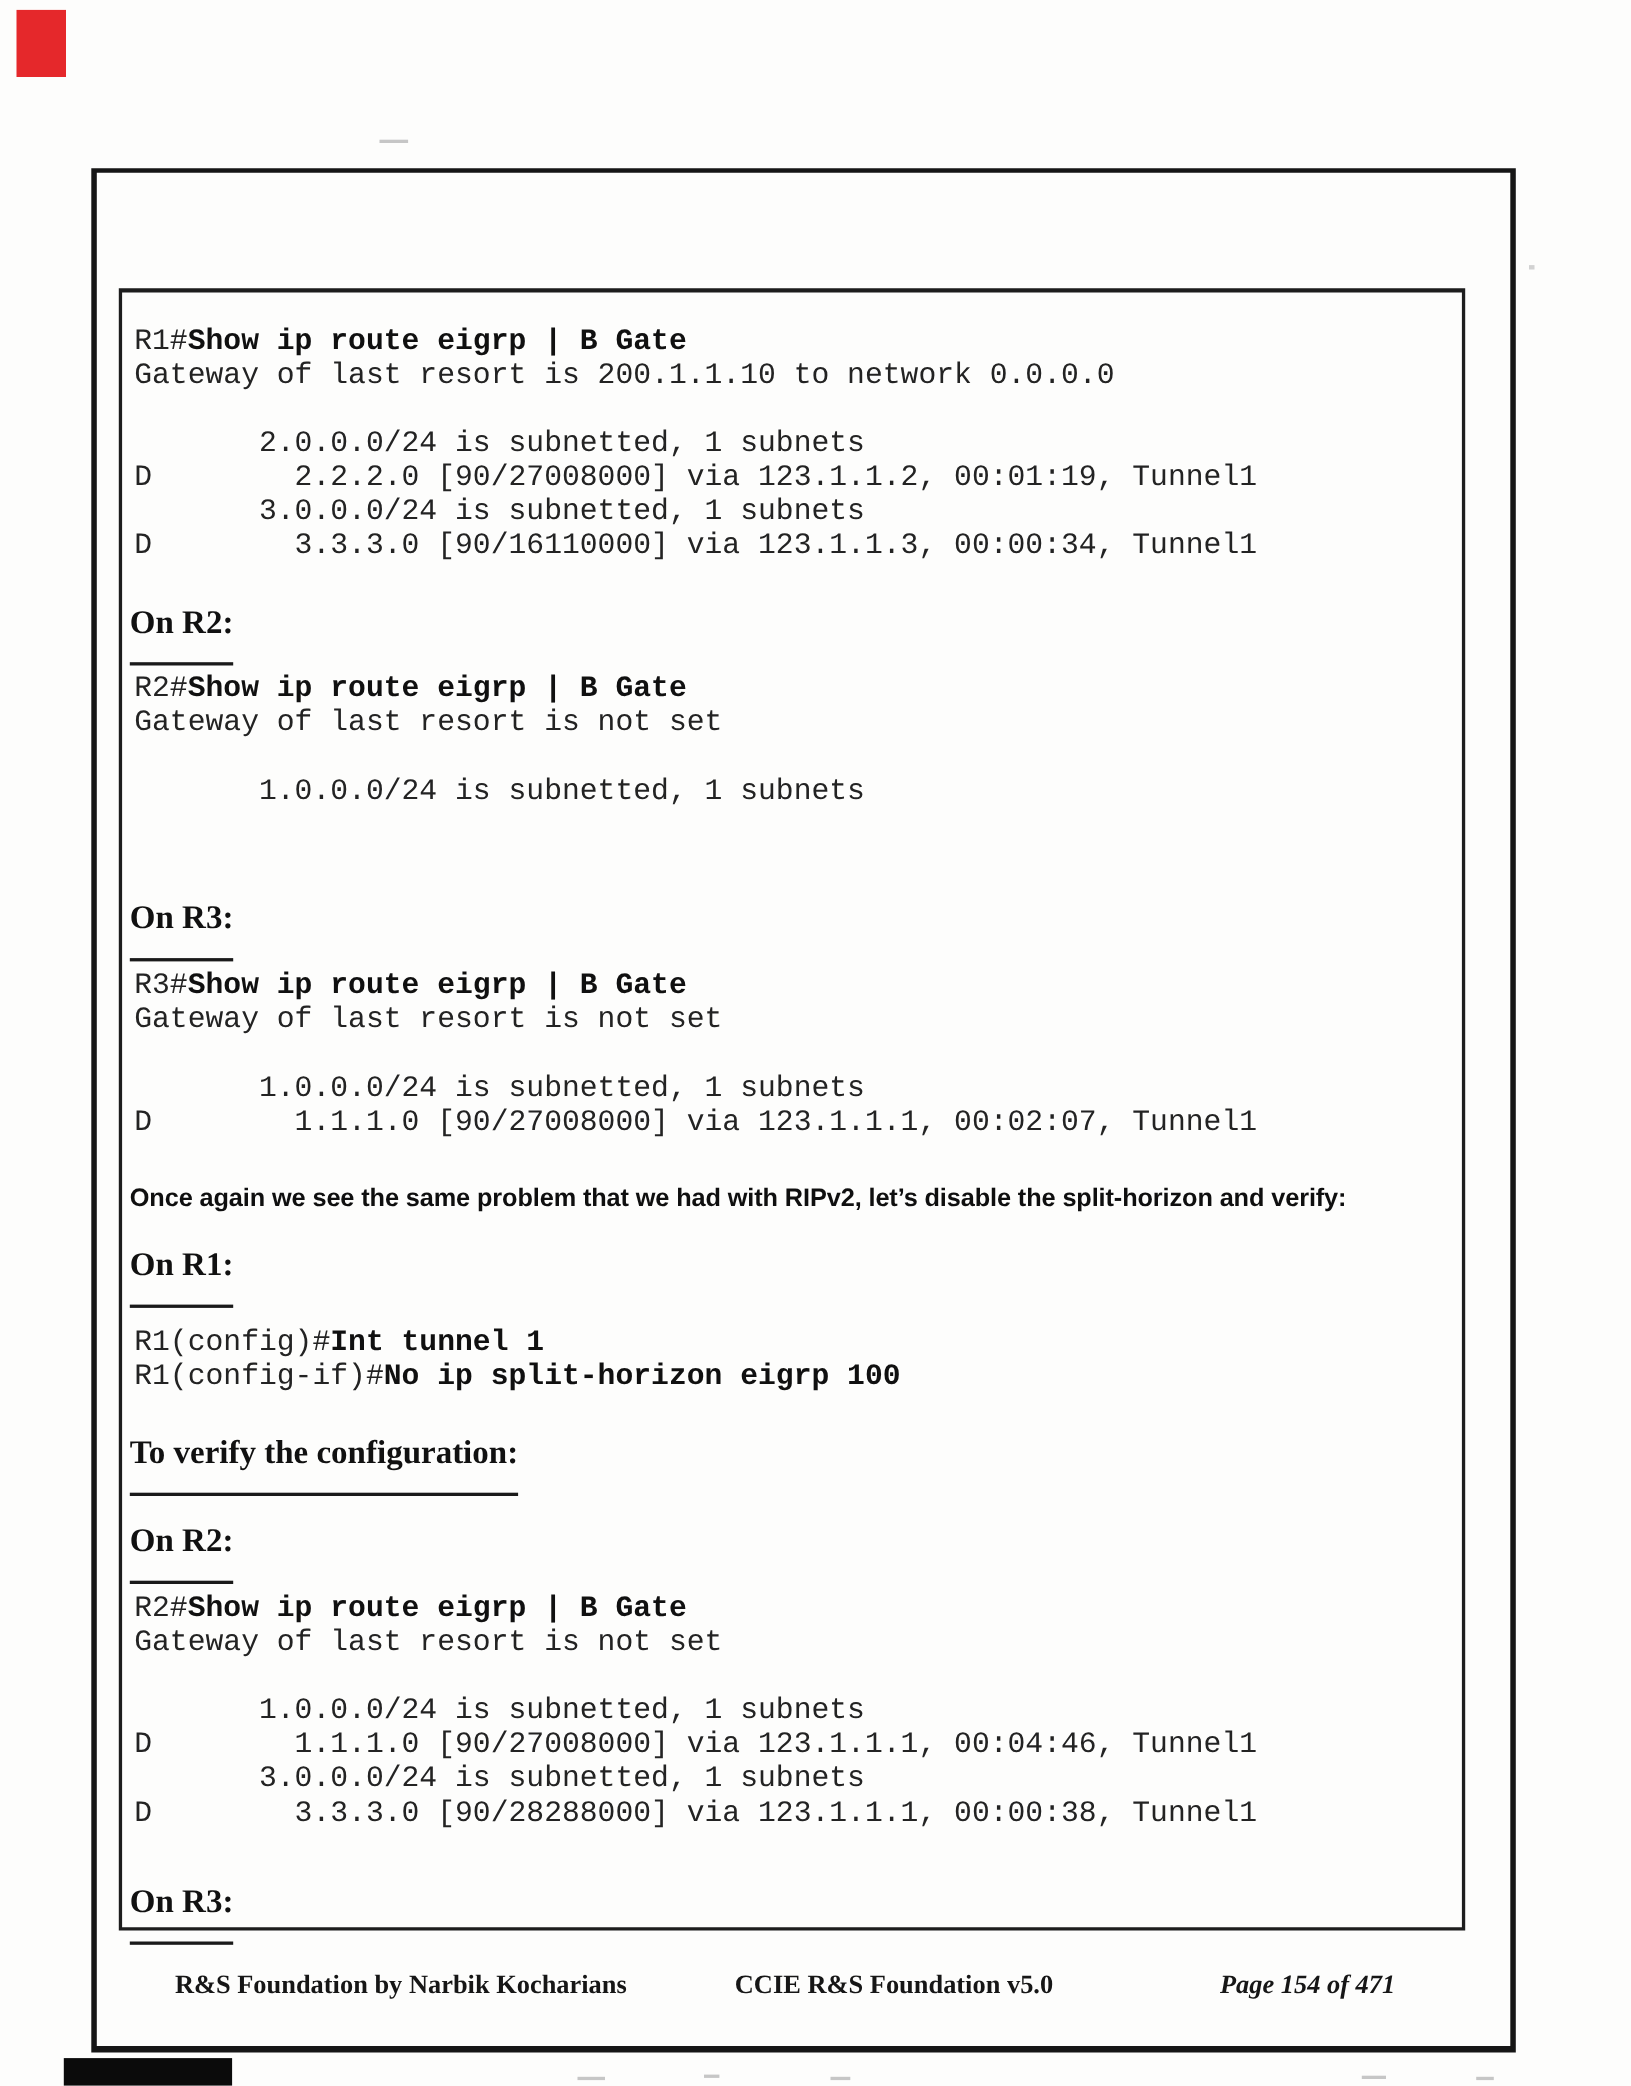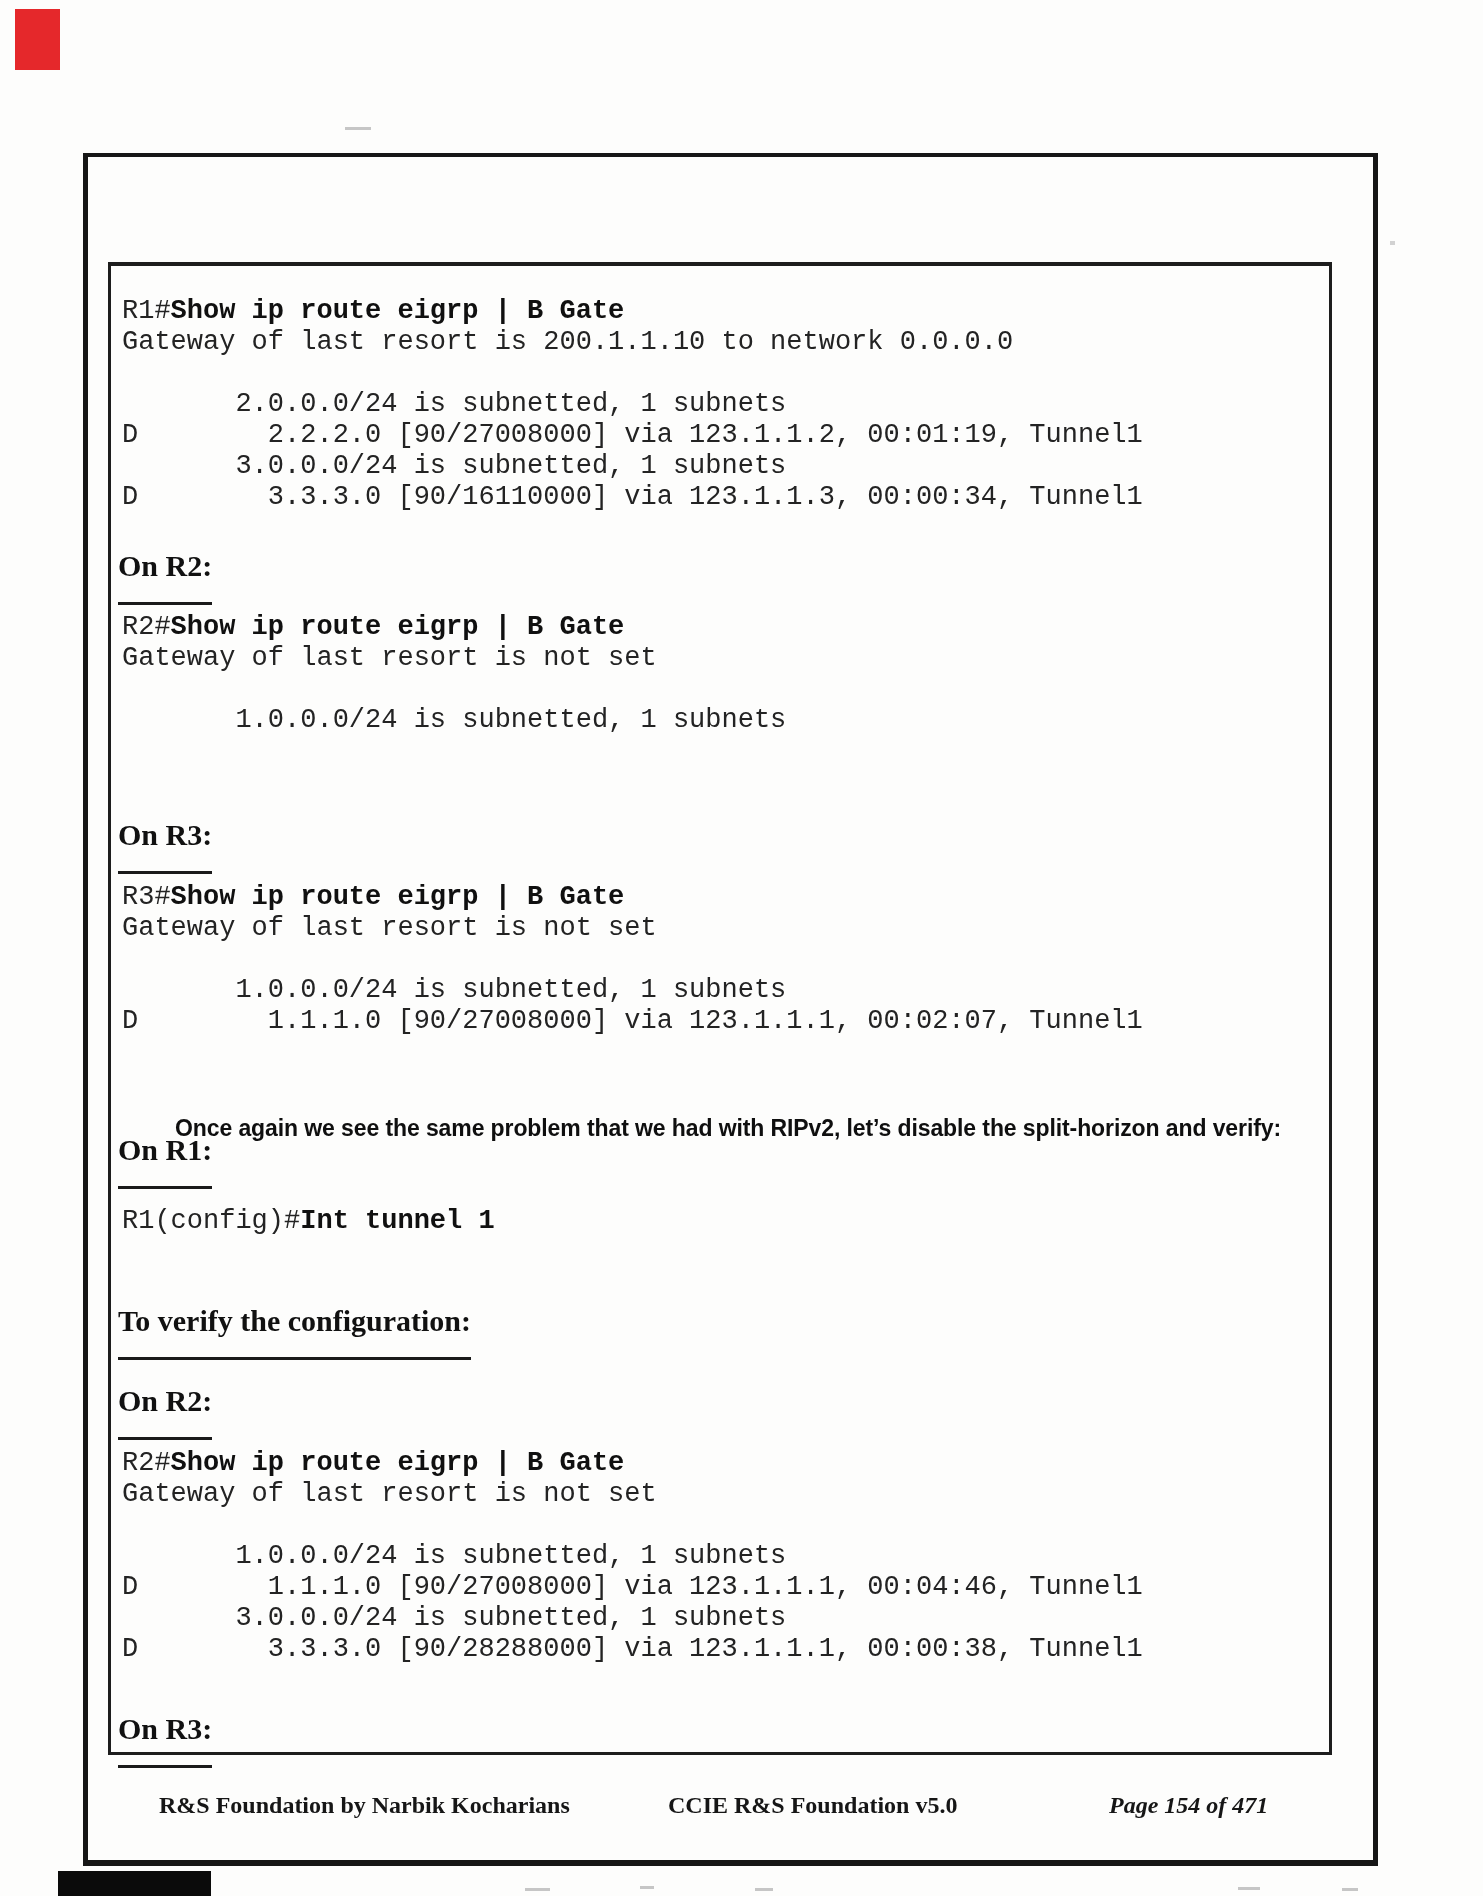--- a/index.html
+++ b/index.html
@@ -117,24 +117,25 @@
         <div class="line"><span>       1.0.0.0/24 is subnetted, 1 subnets</span></div>
       </div>
       <div class="sec sec-heading" style="top: 818px;"><span class="hd-inner">On R3:</span></div>
       <div class="sec sec-console" style="top: 882px;">
         <div class="line"><span>R3#</span><span class="b">Show ip route eigrp | B Gate</span></div>
         <div class="line"><span>Gateway of last resort is not set</span></div>
         <div class="line"><span></span></div>
         <div class="line"><span>       1.0.0.0/24 is subnetted, 1 subnets</span></div>
         <div class="line"><span>D        1.1.1.0 [90/27008000] via 123.1.1.1, 00:02:07, Tunnel1</span></div>
       </div>
-      <div class="sec sec-paragraph" style="top: 1115px; text-align: center;">Once again we see the same problem that we had with RIPv2, let’s disable the split-horizon and verify:</div>
+      <div class="sec sec-paragraph" style="top: 1075px;">Once again we see the same problem that we had with RIPv2, let’s disable the split-horizon and verify:</div>
       <div class="sec sec-heading" style="top: 1133px;"><span class="hd-inner">On R1:</span></div>
       <div class="sec sec-console" style="top: 1206px;">
         <div class="line"><span>R1(config)#</span><span class="b">Int tunnel 1</span></div>
+        <div class="line"><span>R1(config-if)#</span><span class="b">No ip split-horizon eigrp 100</span></div>
       </div>
       <div class="sec sec-heading" style="top: 1304px;"><span class="hd-inner">To verify the configuration:</span></div>
       <div class="sec sec-heading" style="top: 1384px;"><span class="hd-inner">On R2:</span></div>
       <div class="sec sec-console" style="top: 1448px;">
         <div class="line"><span>R2#</span><span class="b">Show ip route eigrp | B Gate</span></div>
         <div class="line"><span>Gateway of last resort is not set</span></div>
         <div class="line"><span></span></div>
         <div class="line"><span>       1.0.0.0/24 is subnetted, 1 subnets</span></div>
         <div class="line"><span>D        1.1.1.0 [90/27008000] via 123.1.1.1, 00:04:46, Tunnel1</span></div>
         <div class="line"><span>       3.0.0.0/24 is subnetted, 1 subnets</span></div>

